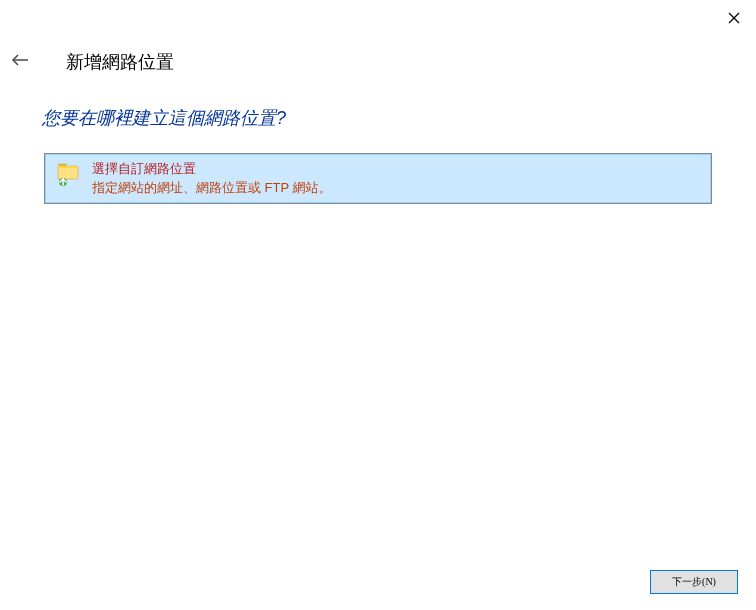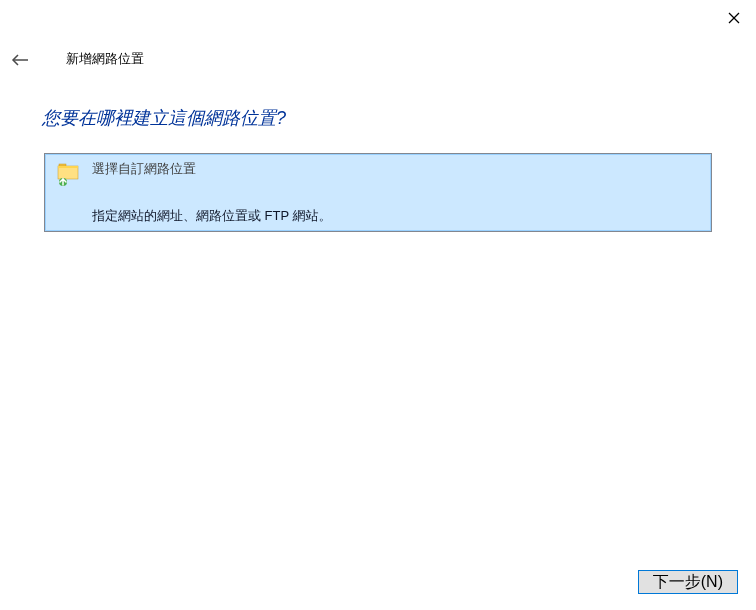--- a/index.html
+++ b/index.html
@@ -43,21 +43,21 @@
       color: #555;
     }
     .back-arrow svg {
       width: 18px;
       height: 14px;
     }
     .wizard-title {
       position: absolute;
       top: 50px;
       left: 66px;
-      font-size: 13px;
+      font-size: 18px;
       color: #000;
     }
     .main-heading {
       position: absolute;
       top: 106px;
       left: 42px;
       font-size: 18px;
       color: #003399;
       font-weight: normal;
       font-style: italic;
@@ -84,41 +84,40 @@
       flex-shrink: 0;
       position: relative;
     }
     .option-text {
       display: flex;
       flex-direction: column;
       gap: 1px;
     }
     .option-title {
       font-size: 13px;
-      color: #404040;
+      color: #b91c1c;
     }
     .option-desc {
       font-size: 13px;
-      color: #0f172a;
-      margin-top: 28px;
+      color: #c2410c;
     }
     .button-bar {
       position: absolute;
       bottom: 16px;
       right: 18px;
       display: flex;
       gap: 8px;
     }
     .btn {
       min-width: 88px;
       height: 24px;
       border: 1px solid #adadad;
       background: #e1e1e1;
-      font-size: 16px;
-      font-family: Liberation Sans, sans-serif;
+      font-size: 10px;
+      font-family: Liberation Serif, serif;
       cursor: pointer;
       padding: 0 14px;
       display: flex;
       align-items: center;
       justify-content: center;
     }
     .btn-next {
       border: 1px solid #0078d7;
     }
   </style>

